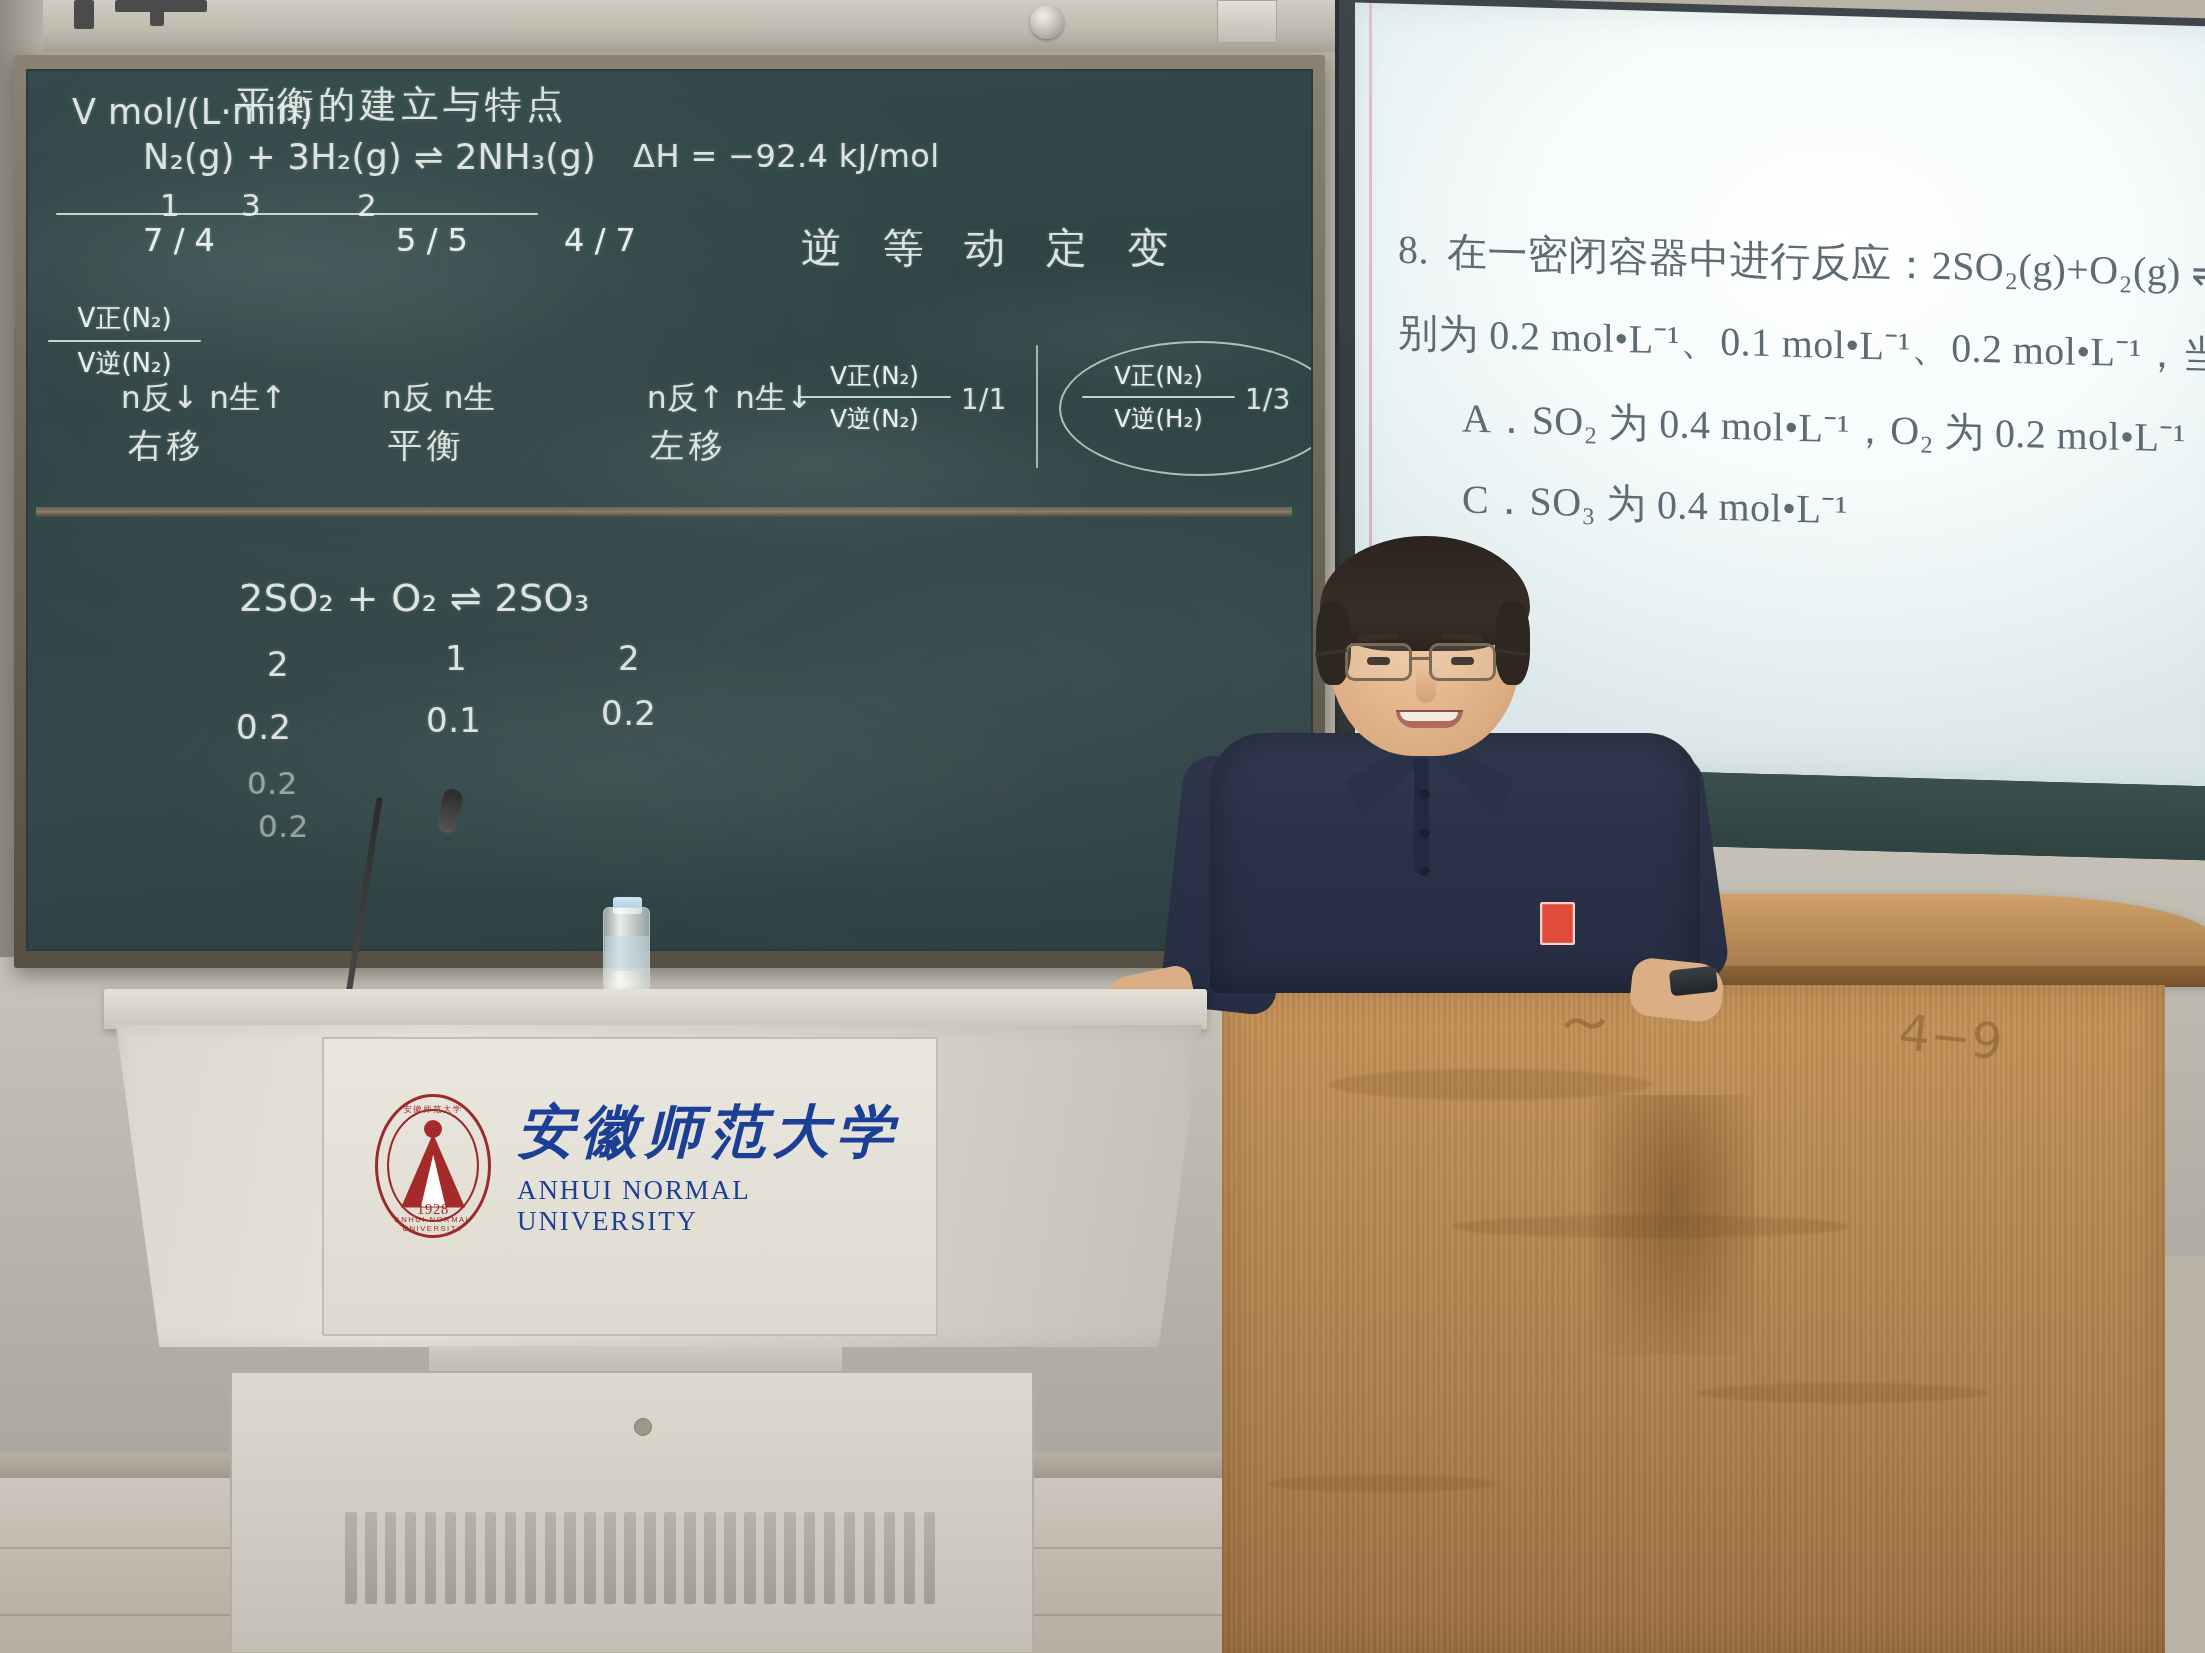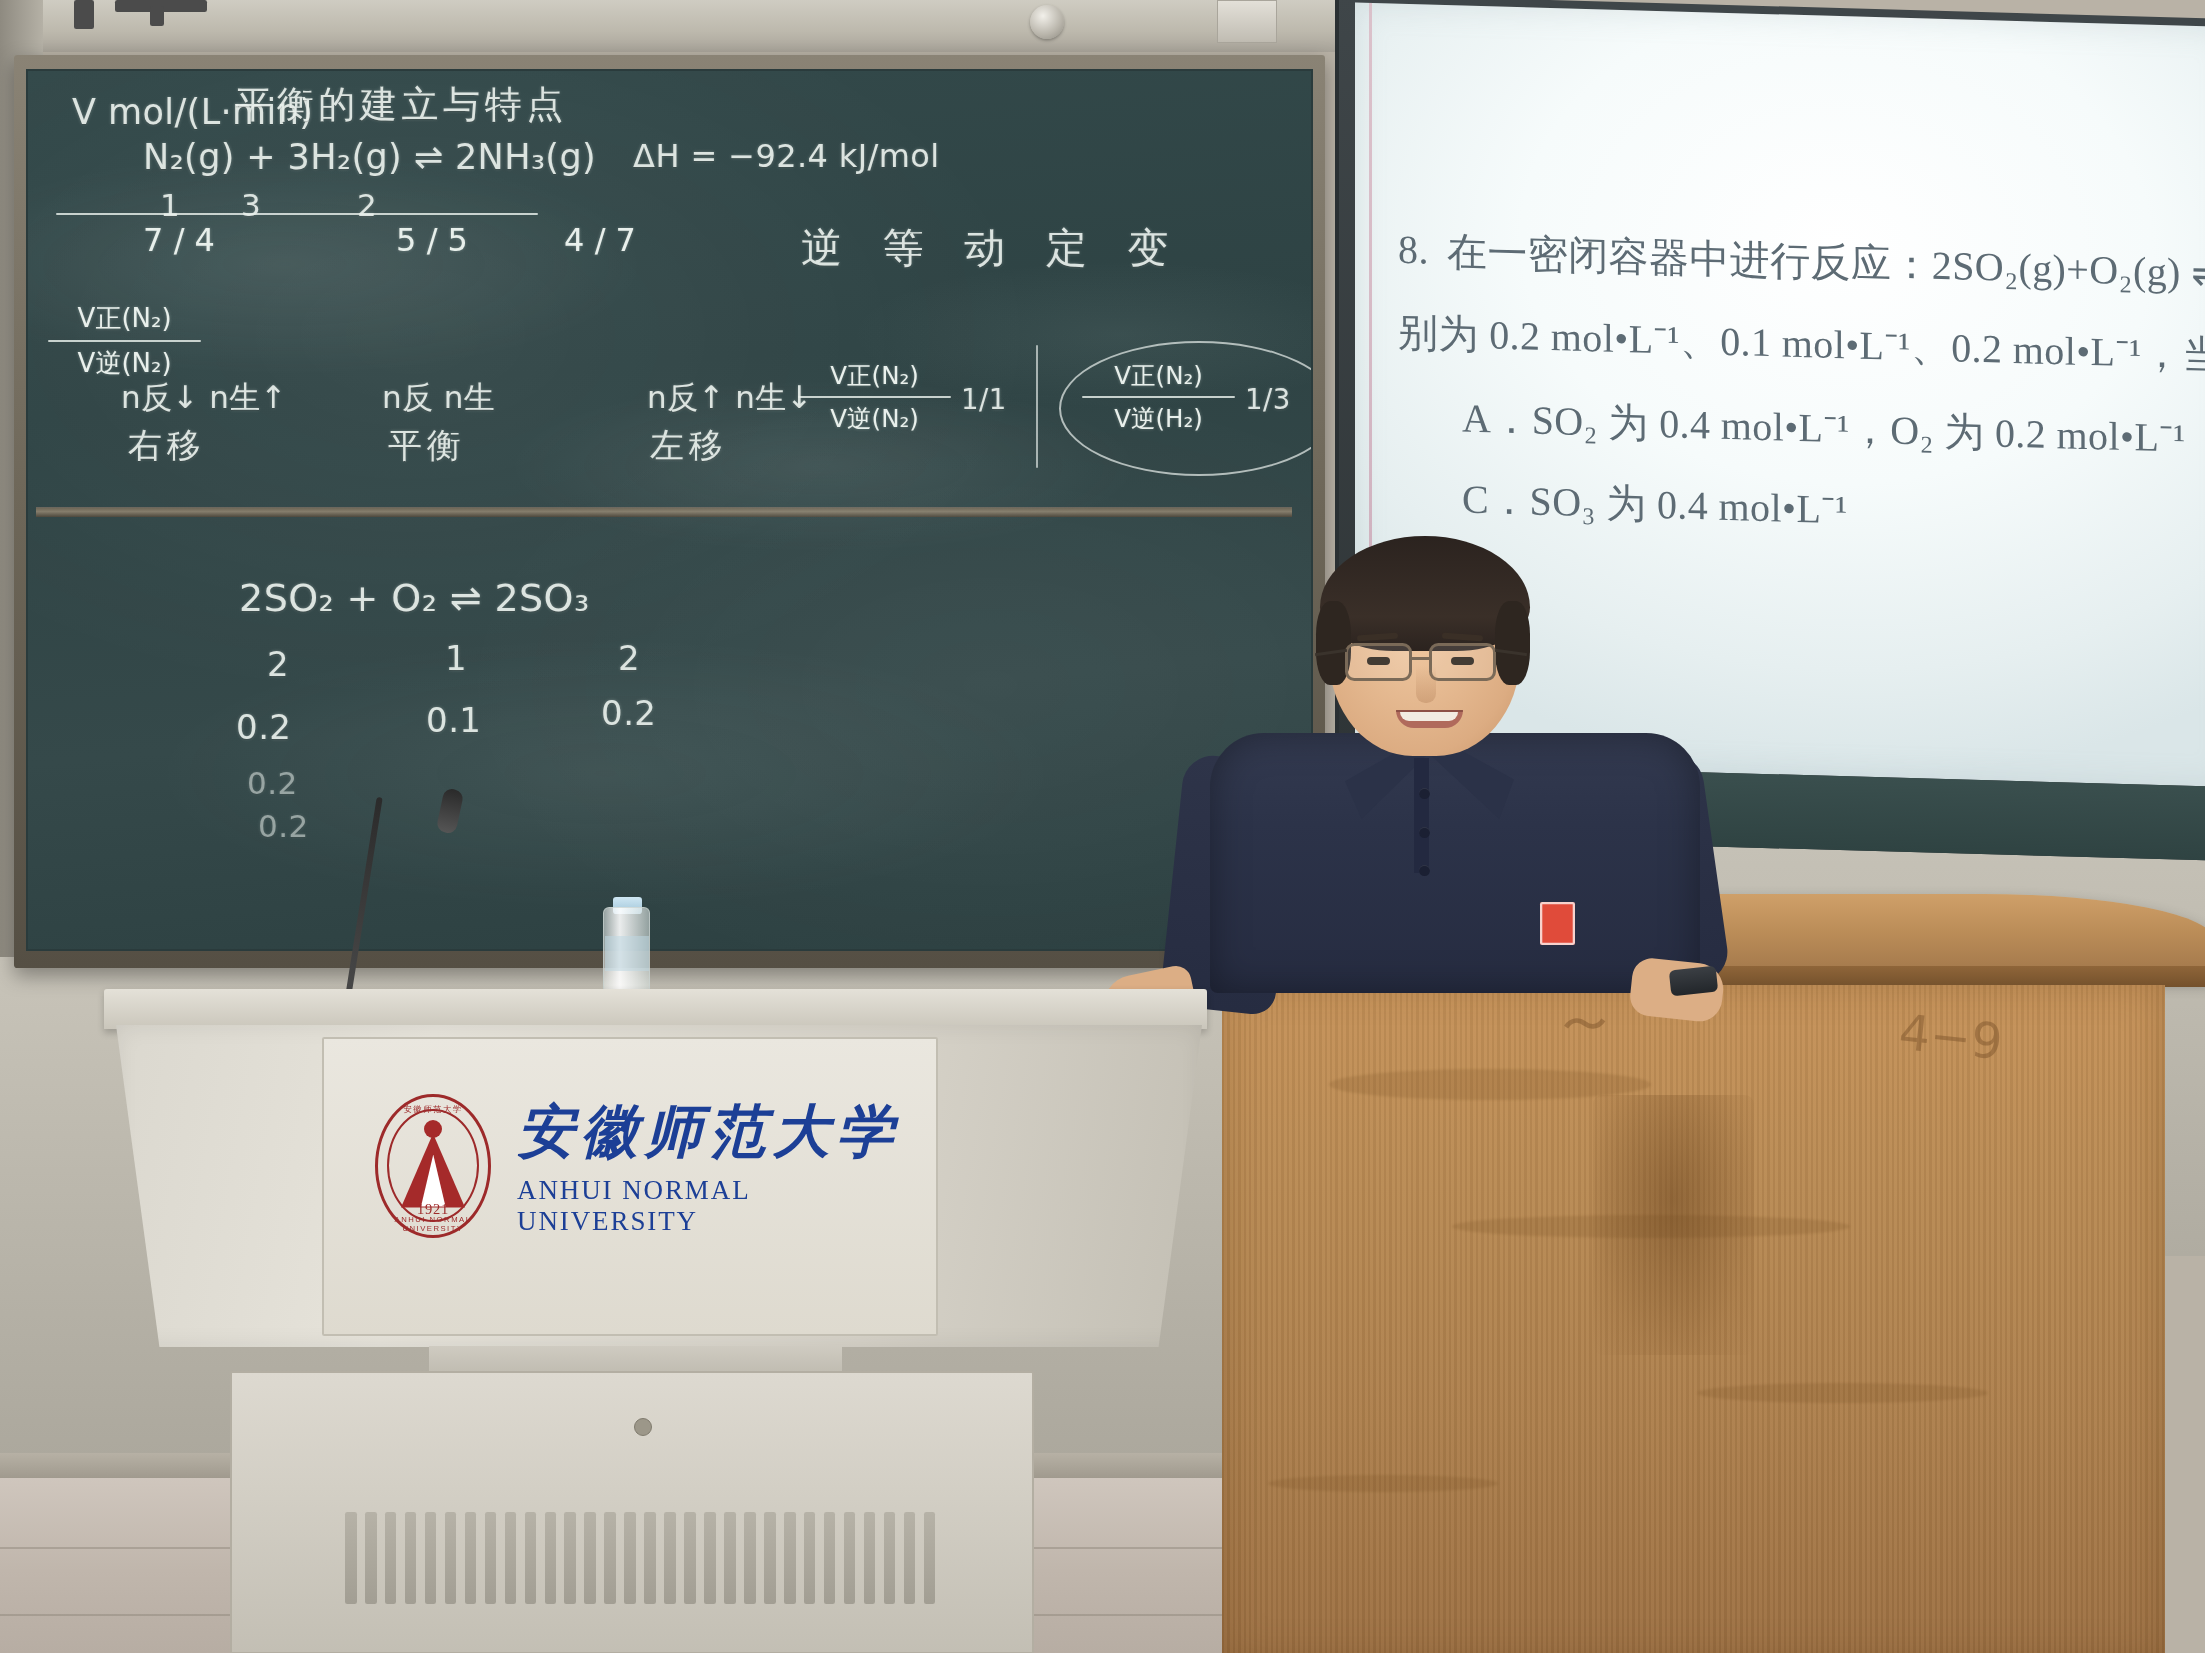--- a/index.html
+++ b/index.html
@@ -607,21 +607,21 @@
   <div class="podium-panel nb"></div>
 
   <div class="logo-row">
     <div class="seal">
       <div class="oval nb"></div>
       <div class="oval2 nb"></div>
       <div class="arc-top nb">安徽师范大学</div>
       <div class="dot nb"></div>
       <div class="mount nb"></div>
       <div class="mount-cut nb"></div>
-      <div class="year nb">1921</div>
+      <div class="year nb">1928</div>
       <div class="arc-bot nb">ANHUI NORMAL UNIVERSITY</div>
     </div>
     <div class="logo-words">
       <div class="logo-cn">安徽师范大学</div>
       <div class="logo-en">ANHUI NORMAL UNIVERSITY</div>
     </div>
   </div>
 
   <div class="cabinet-neck nb"></div>
   <div class="cabinet nb"></div>

